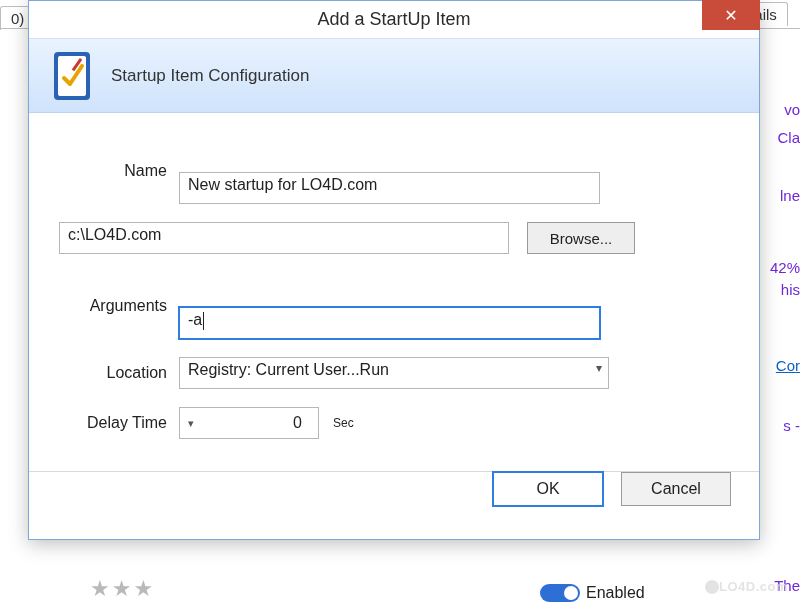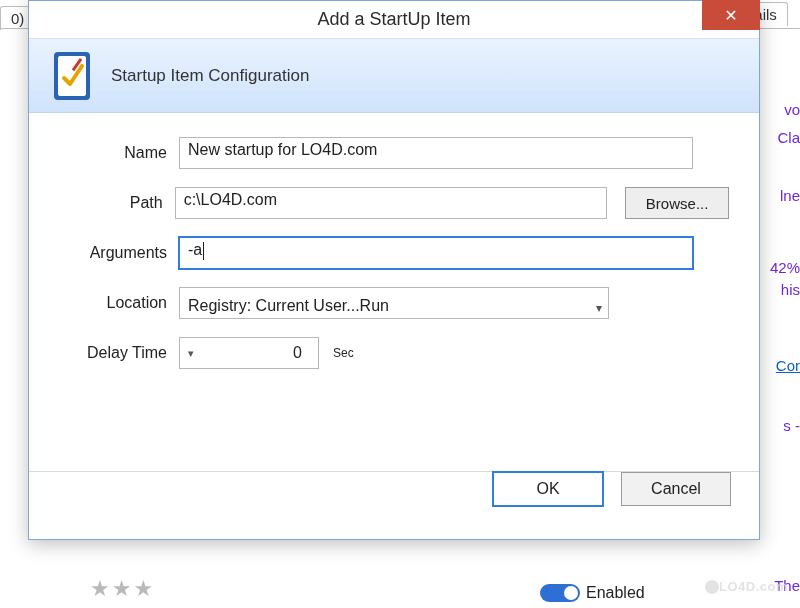--- a/index.html
+++ b/index.html
@@ -153,23 +153,23 @@
   .input, .select, .spinbox {
     height: 32px;
     border: 1px solid #b7b7b7;
     background: #fff;
     padding: 3px 8px;
     font-size: 16px;
     font-family: inherit;
     color: #222;
   }
   .input.focused { border-color: #2f7de1; outline: 1px solid #2f7de1; }
-  .input.name-input, .input.args-input { width: 514px; }
+  .input.name-input, .input.args-input { width: 421px; margin-top: 35px; }
   .input.path-input { width: 450px; }
-  .select { width: 430px; display: flex; align-items: flex-end; justify-content: space-between; padding-right: 6px; }
+  .select { width: 430px; display: flex; align-items: flex-start; justify-content: space-between; padding-right: 6px; }
   .chev {
     font-size: 12px;
     color: #555;
   }
   .spinbox {
     width: 140px;
     display: flex;
     align-items: center;
     justify-content: space-between;
   }
@@ -285,21 +285,20 @@
   </div>
 
   <div class="form">
 
     <div class="row">
       <div class="label">Name</div>
       <div class="input name-input">New startup for LO4D.com</div>
     </div>
 
     <div class="row">
-      <div class="label">Path</div>
       <div class="input path-input">c:\LO4D.com</div>
       <div class="browse-btn">Browse...</div>
     </div>
 
     <div class="row">
       <div class="label">Arguments</div>
       <div class="input args-input focused">
         <span>-a</span><span class="caret"></span>
       </div>
     </div>

